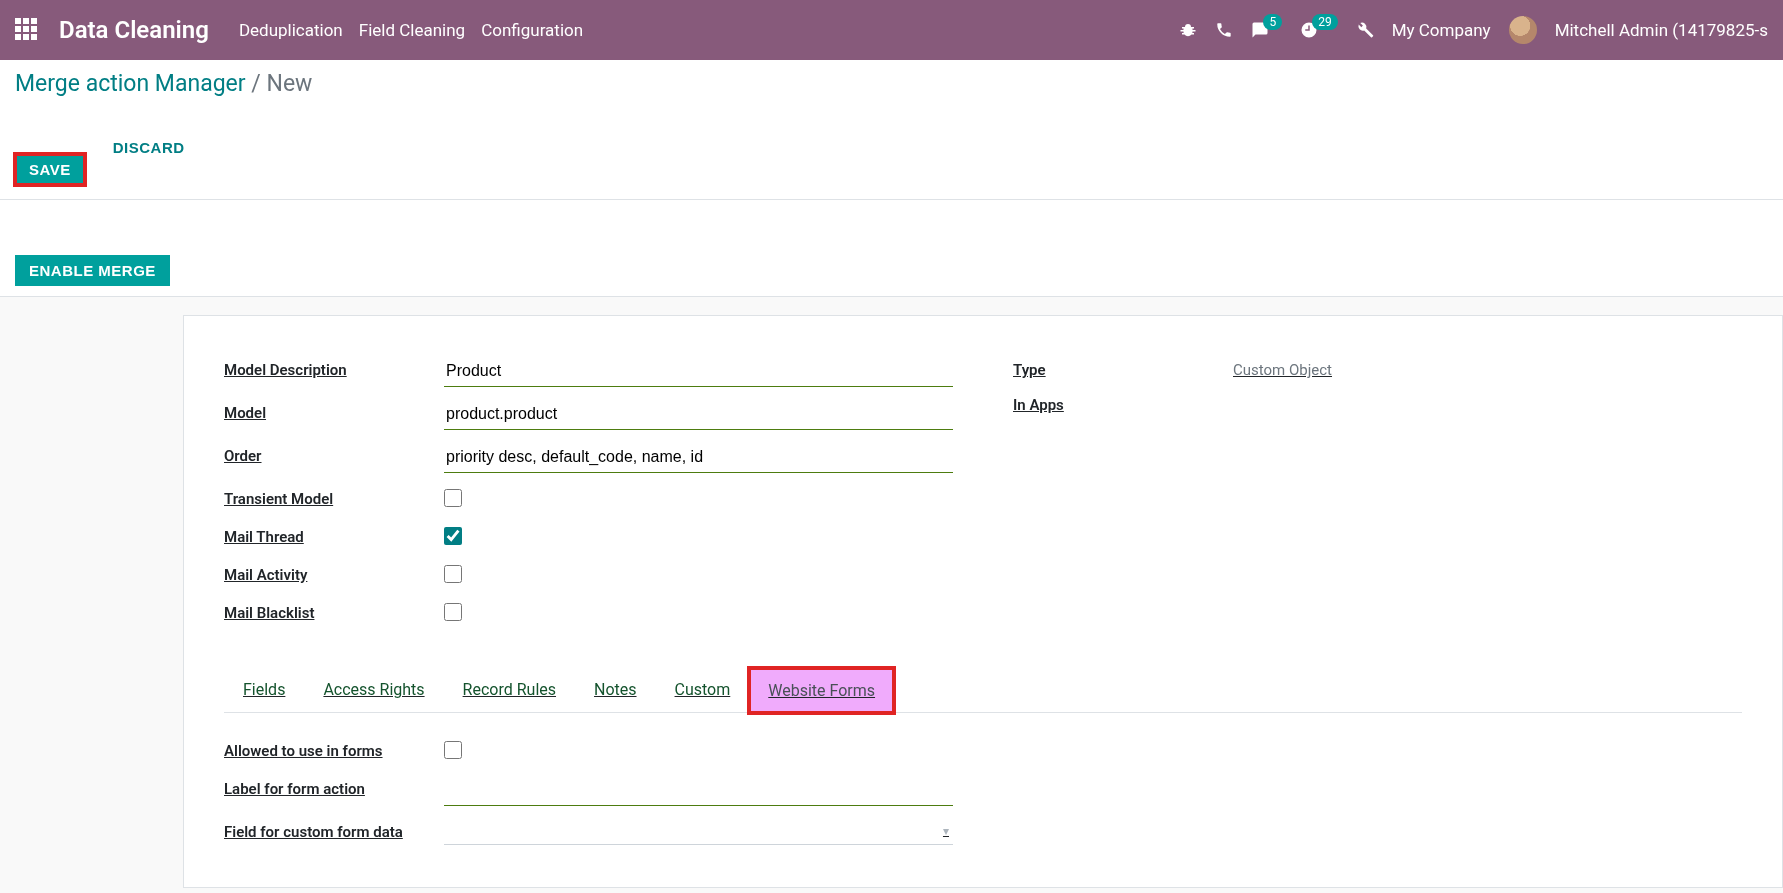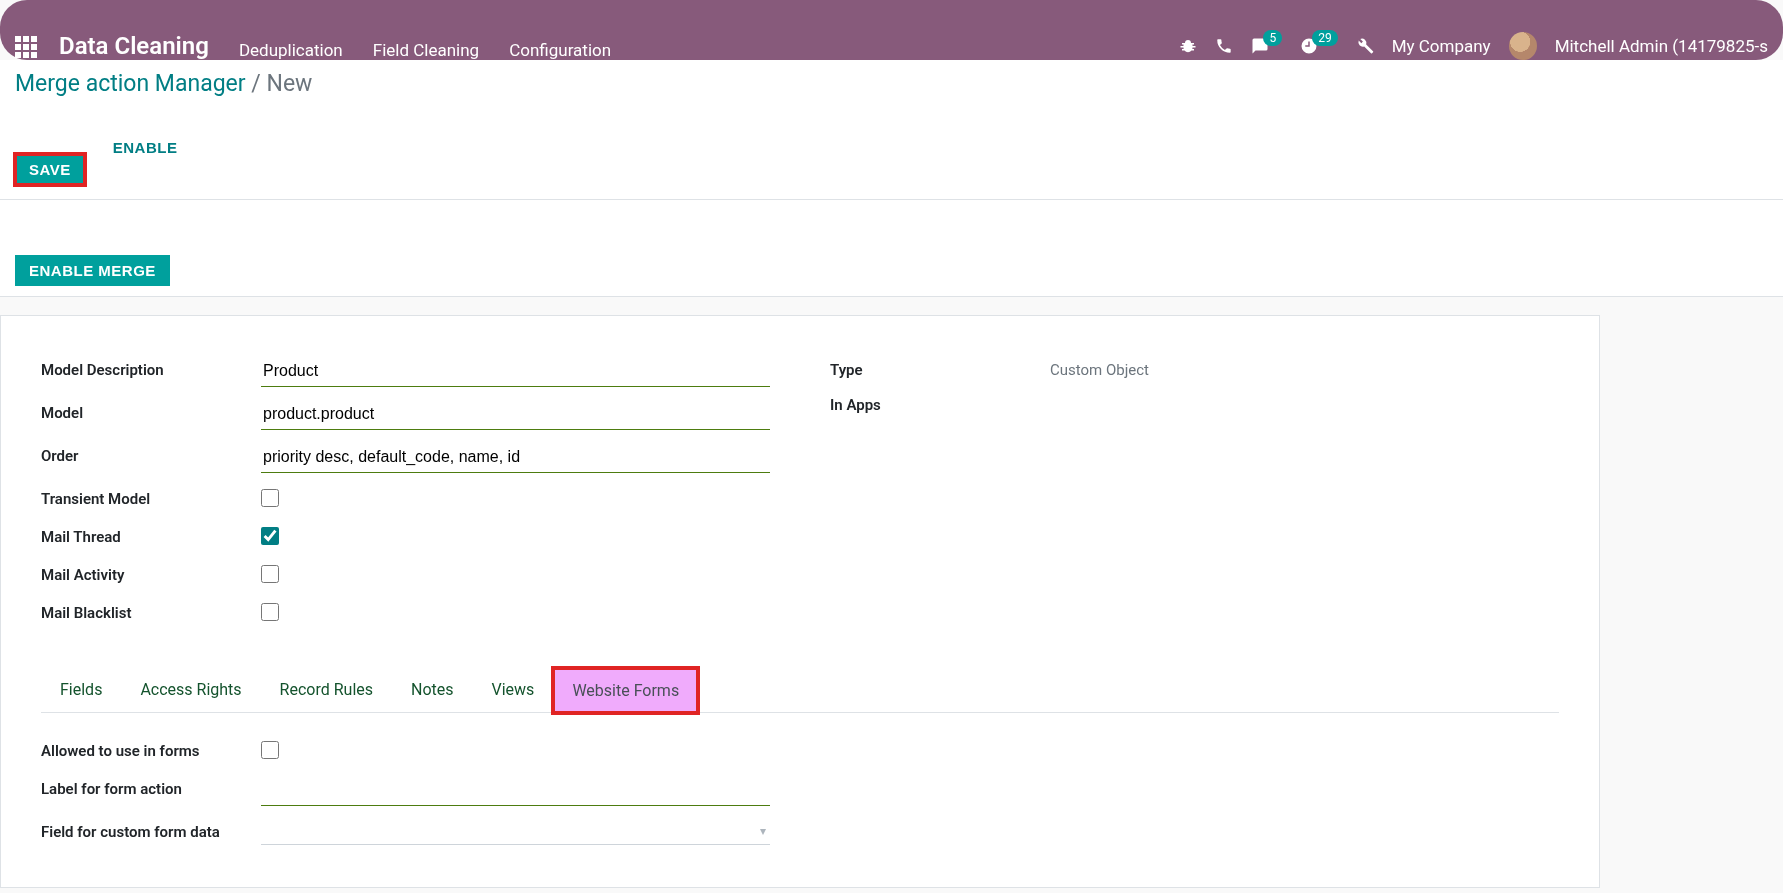--- a/index.html
+++ b/index.html
@@ -1,38 +1,38 @@
 <!DOCTYPE html>
 <html><head>
 <meta charset="utf-8">
 <style>
 * { box-sizing: border-box; margin: 0; padding: 0; }
 body { font-family: -apple-system, BlinkMacSystemFont, "Segoe UI", Roboto, Helvetica, Arial, sans-serif; font-size: 15px; color: #212529; background: #f9f9f9; }
-.topbar { background: #875A7B; color: #fff; height: 60px; display: flex; align-items: flex-end; padding: 0 15px; border-radius: 27px; }
+.topbar { background: #875A7B; color: #fff; height: 60px; display: flex; align-items: center; padding: 0 15px; }
 .topbar .apps-icon { width: 24px; height: 24px; display: grid; grid-template-columns: repeat(3,6px); grid-template-rows: repeat(3,6px); gap: 2px; margin-right: 20px; cursor: pointer; }
 .topbar .apps-icon span { background: #fff; width:6px; height:6px; }
 .topbar .brand { font-size: 24px; font-weight: 600; margin-right: 30px; }
-.topbar .nav { display: flex; gap: 30px; }
+.topbar .nav { display: flex; gap: 16px; }
 .topbar .nav a { color: #fff; text-decoration: none; font-size: 17px; }
 .topbar .spacer { flex: 1; }
 .topbar .systray { display: flex; align-items: center; gap: 18px; }
 .topbar .systray .sicon { color: #fff; font-size: 18px; cursor: pointer; position: relative; display:flex; align-items:center; }
 .badge { background: #00A09D; color:#fff; font-size:12px; border-radius:10px; padding:1px 6px; margin-left:-6px; position:relative; top:-8px; }
 .avatar { width:28px; height:28px; border-radius:50%; background: radial-gradient(circle at 40% 35%, #d9b38c 0 40%, #b5876b 41% 100%); display:inline-block; }
 .company, .user { font-size:17px; color:#fff; }
 .controlpanel { background:#fff; border-bottom:1px solid #dee2e6; padding: 10px 15px 14px; }
 .breadcrumb { font-size: 23px; color:#6c757d; margin-bottom:12px; }
 .breadcrumb a { color:#017E84; text-decoration:none; }
 .cp-buttons { display:flex; gap:14px; align-items:center; }
 .btn { border:none; padding:7px 14px; font-size:15px; font-weight:600; cursor:pointer; letter-spacing:0.5px; }
 .btn-primary { background:#00A09D; color:#fff;margin-top:45px; }
 .btn-link { background:transparent; color:#017E84; }
 .highlight-red { outline: 4px solid #e02424; outline-offset:-2px; }
 .statusbar { background:#fff; border-bottom:1px solid #dee2e6; padding:10px 15px; }
-.formwrap { padding: 0; display:flex; justify-content:flex-start; }
+.formwrap { padding: 0; display:flex; justify-content:flex-end;text-decoration:underline; }
 .formsheet { background:#fff; border:1px solid #dee2e6; max-width:1600px; width:calc(100% - 140px); margin-top:18px; padding: 40px 40px 30px; }
 .form-columns { display:flex; gap:60px; }
 .form-col { flex:1; }
 .form-row { display:flex; align-items:flex-start; margin-bottom:12px; }
 .form-row label { width: 220px; font-weight:600; padding-top:5px; }
 .form-row .value { flex:1; }
 .form-row .value input[type=text] { width:100%; border:none; border-bottom:1px solid #4d7c0f; padding:6px 2px; font-size:16px; outline:none; }
 .form-row .value input[type=checkbox] { width:18px; height:18px; accent-color:#017E84; margin-top:4px; }
 .readonly { color:#6c757d; padding-top:5px; }
 .tabs { display:flex; margin-top:30px; border-bottom:1px solid #dee2e6; }
@@ -100,21 +100,21 @@
 </div>
 
 <div class="controlpanel">
   <div class="breadcrumb">
     <a href="#">Merge action Manager</a>
     /
     <span>New</span>
   </div>
   <div class="cp-buttons">
     <button class="btn btn-primary highlight-red">SAVE</button>
-    <button class="btn btn-link">ENABLE</button>
+    <button class="btn btn-link">DISCARD</button>
   </div>
 </div>
 
 <div class="statusbar">
   <button class="btn btn-primary">ENABLE MERGE</button>
 </div>
 
 <div class="formwrap">
   <div class="formsheet">
     <div class="form-columns">
@@ -158,21 +158,21 @@
           <div class="value readonly"></div>
         </div>
       </div>
     </div>
 
     <div class="tabs">
       <div class="tab">Fields</div>
       <div class="tab">Access Rights</div>
       <div class="tab">Record Rules</div>
       <div class="tab">Notes</div>
-      <div class="tab">Views</div>
+      <div class="tab">Custom</div>
       <div class="tab active highlight-red">Website Forms</div>
     </div>
 
     <div class="tabcontent">
       <div class="form-columns">
         <div class="form-col">
           <div class="form-row">
             <label>Allowed to use in forms</label>
             <div class="value"><input type="checkbox" style=""></div>
           </div>

